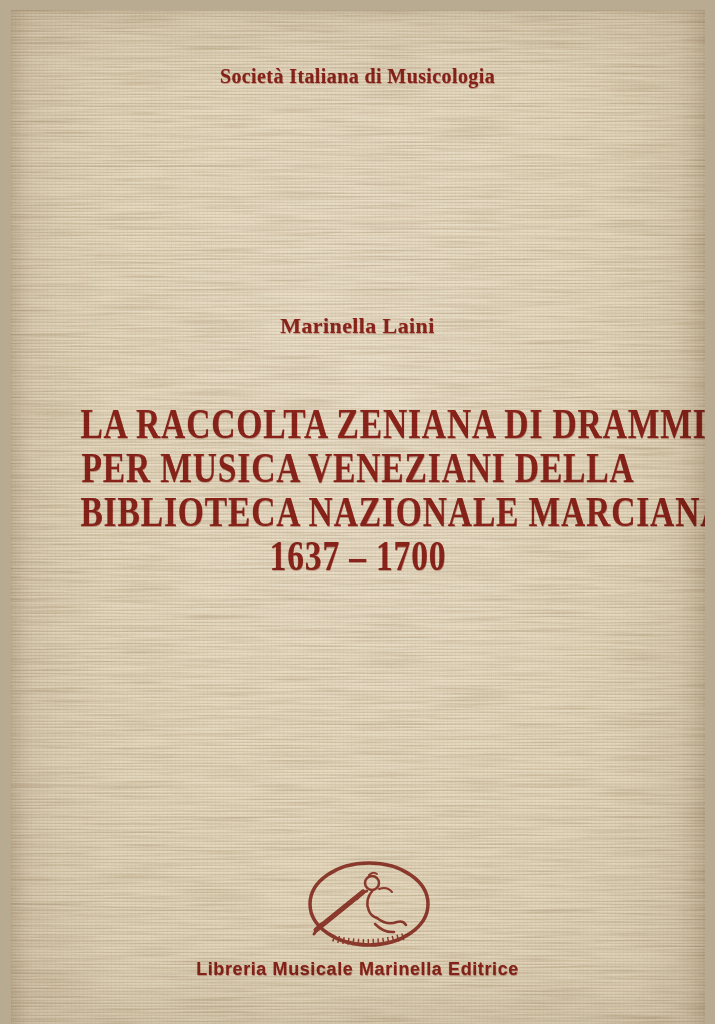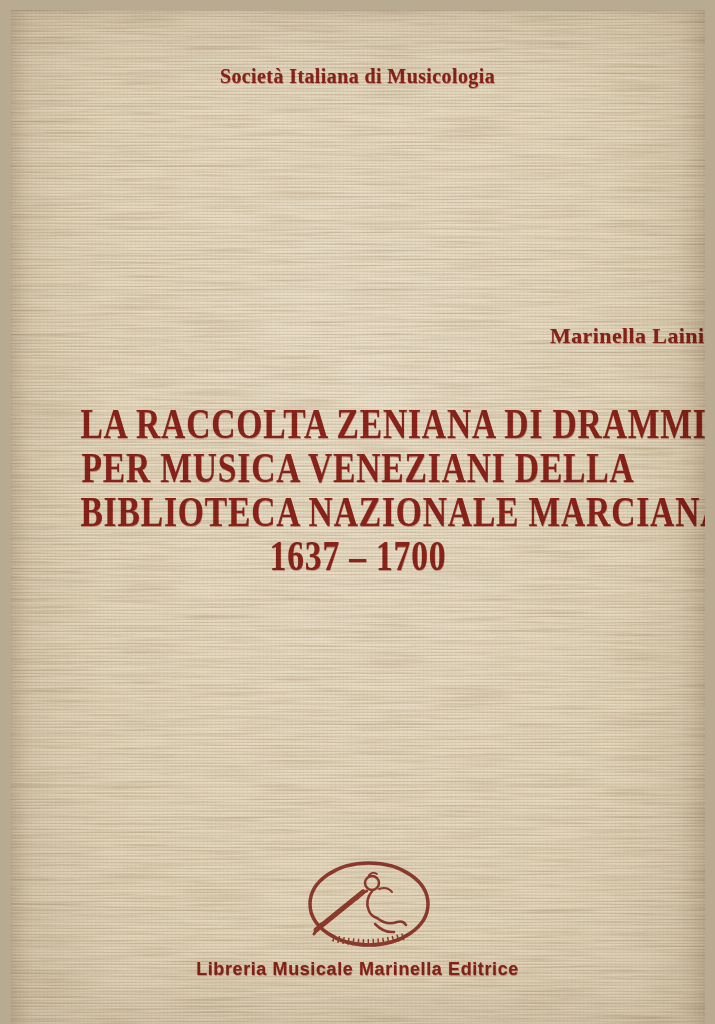--- a/index.html
+++ b/index.html
@@ -31,24 +31,23 @@
     white-space: nowrap;
   }
 
   .publisher-top {
     top: 55px;
     font: bold 20px "Liberation Serif", serif;
     letter-spacing: 0.4px;
   }
 
   .author {
-    top: 313px;
+    top: 303px;
     font: bold 22px "Liberation Serif", serif;
     letter-spacing: 0.4px;
-    text-align: right;
   }
 
   .title-block {
     top: 392px;
     font: bold 42px/44px "Liberation Serif", serif;
     letter-spacing: 1px;
     transform: scaleX(0.80);
   }
 
   .publisher-bottom {

